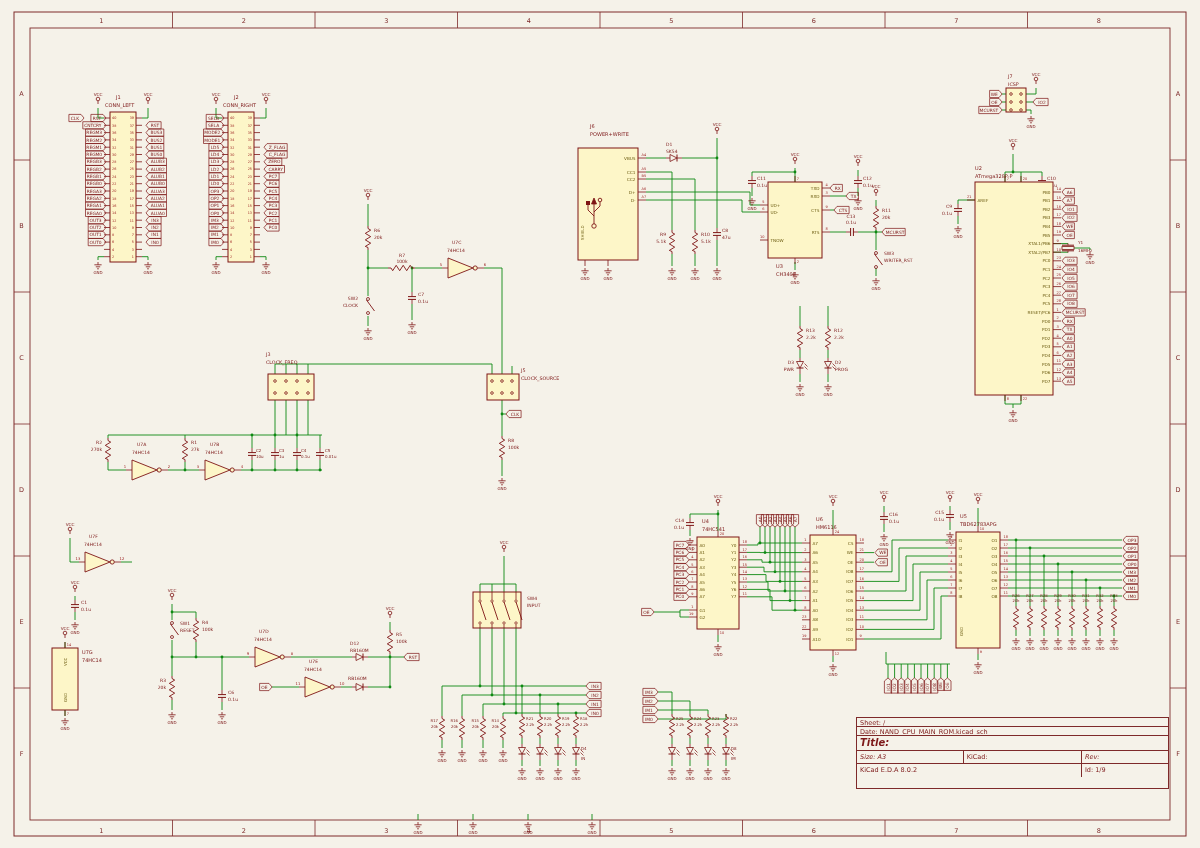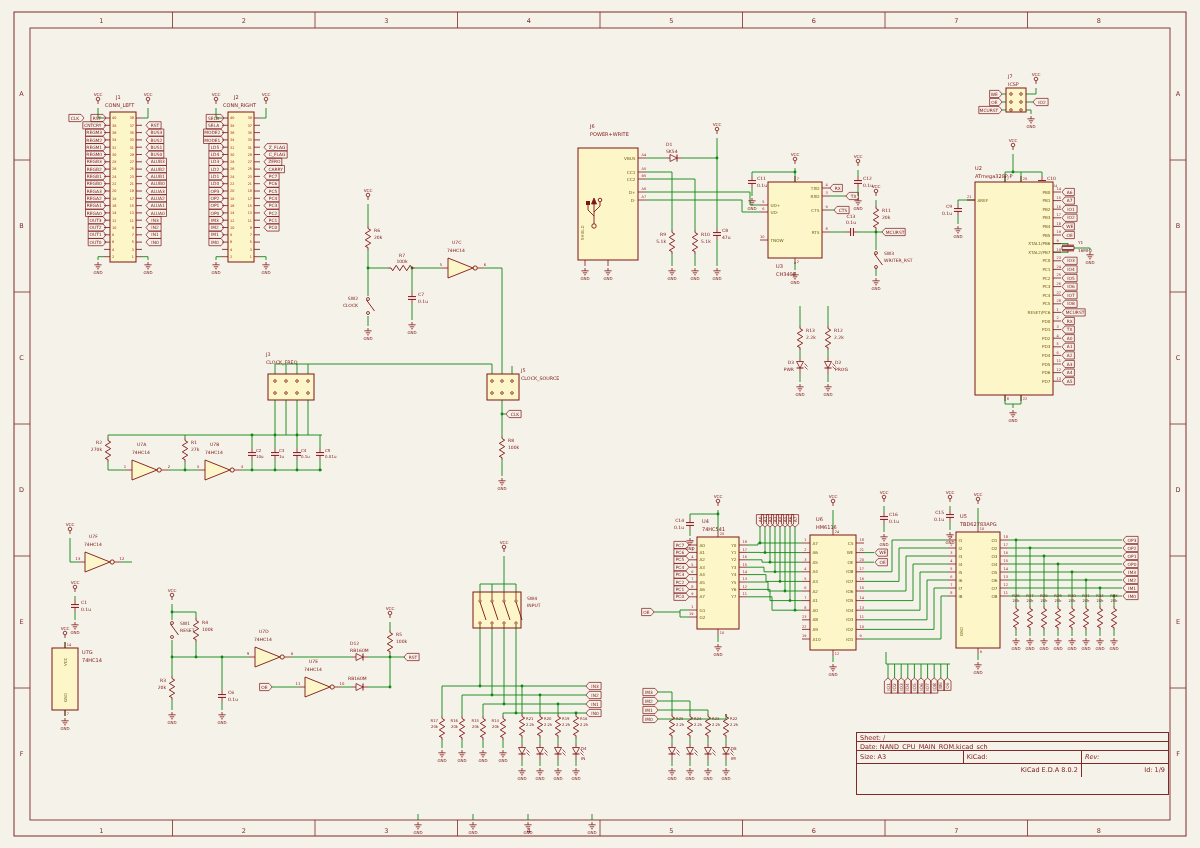--- a/index.html
+++ b/index.html
@@ -1,29 +1,29 @@
 <!DOCTYPE html>
 <html><head>
 <meta charset="utf-8">
 <style>
   html,body{margin:0;padding:0;background:#d8d8d4;}
   #wrap{position:relative;width:1200px;height:848px;overflow:hidden;font-family:"DejaVu Sans",sans-serif;}
   #schematic{position:absolute;left:0;top:0;}
-  #titleblock{position:absolute;left:856px;top:732px;width:313px;height:63px;box-sizing:border-box;
+  #titleblock{position:absolute;left:856px;top:717px;width:313px;height:72px;box-sizing:border-box;
     border:1.4px solid #7e2a2a;color:#7e1a1a;font-size:6.5px;line-height:1;background:transparent;}
   .tr{border-bottom:0.8px solid #7e2a2a;padding:2px 3px;height:9px;box-sizing:border-box;white-space:nowrap;overflow:hidden;}
   .tr.t{font-size:10px;font-weight:bold;font-style:italic;height:15px;}
   .tr.c3,.tr.c2{display:flex;padding:0;height:13px;}
   .tr.c3 span,.tr.c2 span{display:block;padding:2.5px 3px;box-sizing:border-box;height:100%;}
-  .tr.c3 span:nth-child(1){width:34%;}
+  .tr.c3 span:nth-child(1){width:34%;font-style:italic;}
   .tr.c3 span:nth-child(2){width:38%;border-left:0.8px solid #7e2a2a;}
   .tr.c3 span:nth-child(3){width:28%;border-left:0.8px solid #7e2a2a;font-style:italic;}
   .tr.c2 span:nth-child(1){width:72%;}
   .tr.c2 span:nth-child(2){width:28%;border-left:0.8px solid #7e2a2a;}
-  .tr:last-child{border-bottom:none;text-align:right;}
+  .tr:last-child{border-bottom:none;}
 </style>
 </head>
 <body>
 
 <div id="wrap" style="background: rgb(245, 242, 233);">
   <svg id="schematic" width="1200" height="848" viewBox="0 0 1200 848">
       <g>
         <rect x="14" y="12" width="1172" height="824" fill="none" stroke="#7e2a2a" stroke-width="1"></rect>
         <rect x="30" y="28" width="1140" height="792" fill="none" stroke="#7e2a2a" stroke-width="0.9"></rect>
         <text x="101.25" y="23" font-size="6.5" fill="#7e2a2a" text-anchor="middle">1</text>
@@ -3040,20 +3040,21 @@
       <text x="731" y="750" font-size="4" fill="#7e1a1a" text-anchor="start">D8</text>
       <text x="731" y="760" font-size="4" fill="#7e1a1a" text-anchor="start">IM</text>
       <text x="584" y="240" font-size="4" fill="#6b5b10" text-anchor="start" transform="rotate(-90 584 240)">SHIELD</text>
       <text x="67" y="666" font-size="4" fill="#6b5b10" text-anchor="start" transform="rotate(-90 67 666)">VCC</text>
       <text x="67" y="702" font-size="4" fill="#6b5b10" text-anchor="start" transform="rotate(-90 67 702)">GND</text>
       <text x="963" y="636" font-size="4" fill="#6b5b10" text-anchor="start" transform="rotate(-90 963 636)">GND</text>
     </svg>
   <div id="titleblock">
     <div class="tr s">Sheet: /</div>
     <div class="tr s">Date: NAND_CPU_MAIN_ROM.kicad_sch</div>
+    <div class="tr t">Title:</div>
     <div class="tr c3">
       <span>Size: A3</span>
       <span>KiCad:</span>
       <span>Rev:</span>
     </div>
     <div class="tr c2">
       <span>KiCad E.D.A 8.0.2</span>
       <span>Id: 1/9</span>
     </div>
   </div>

